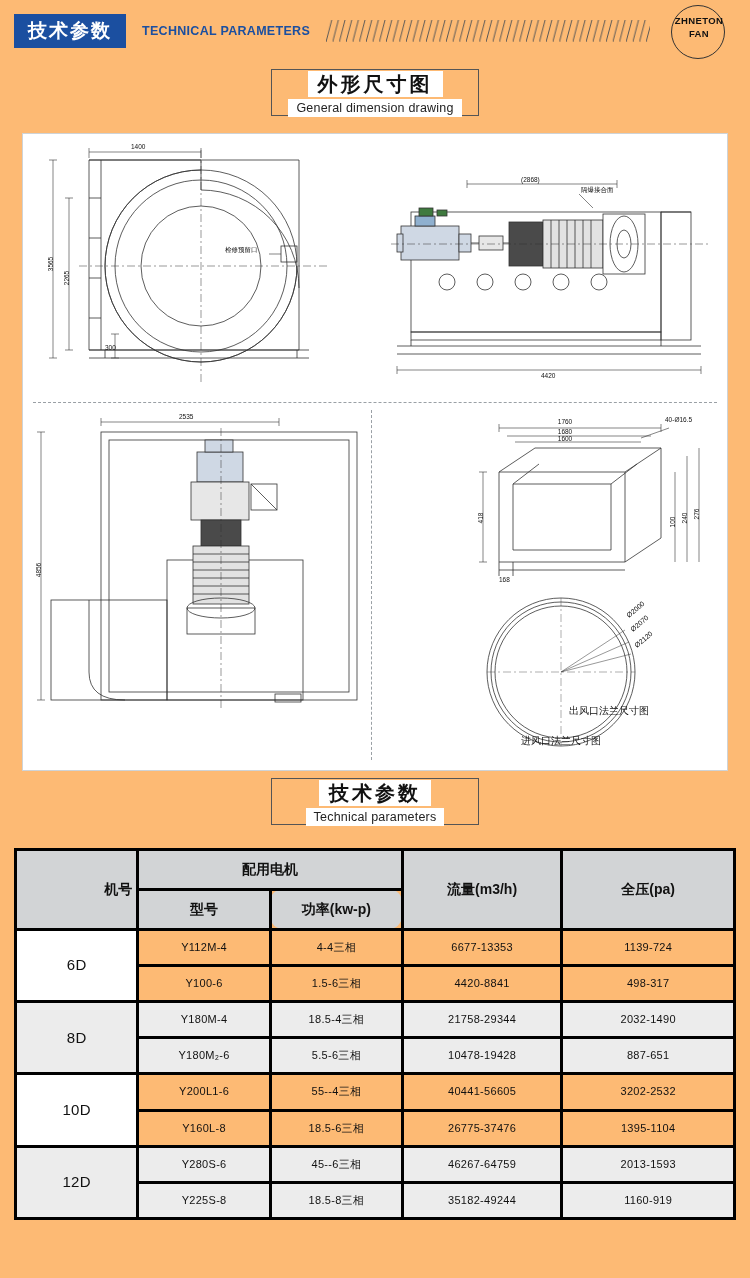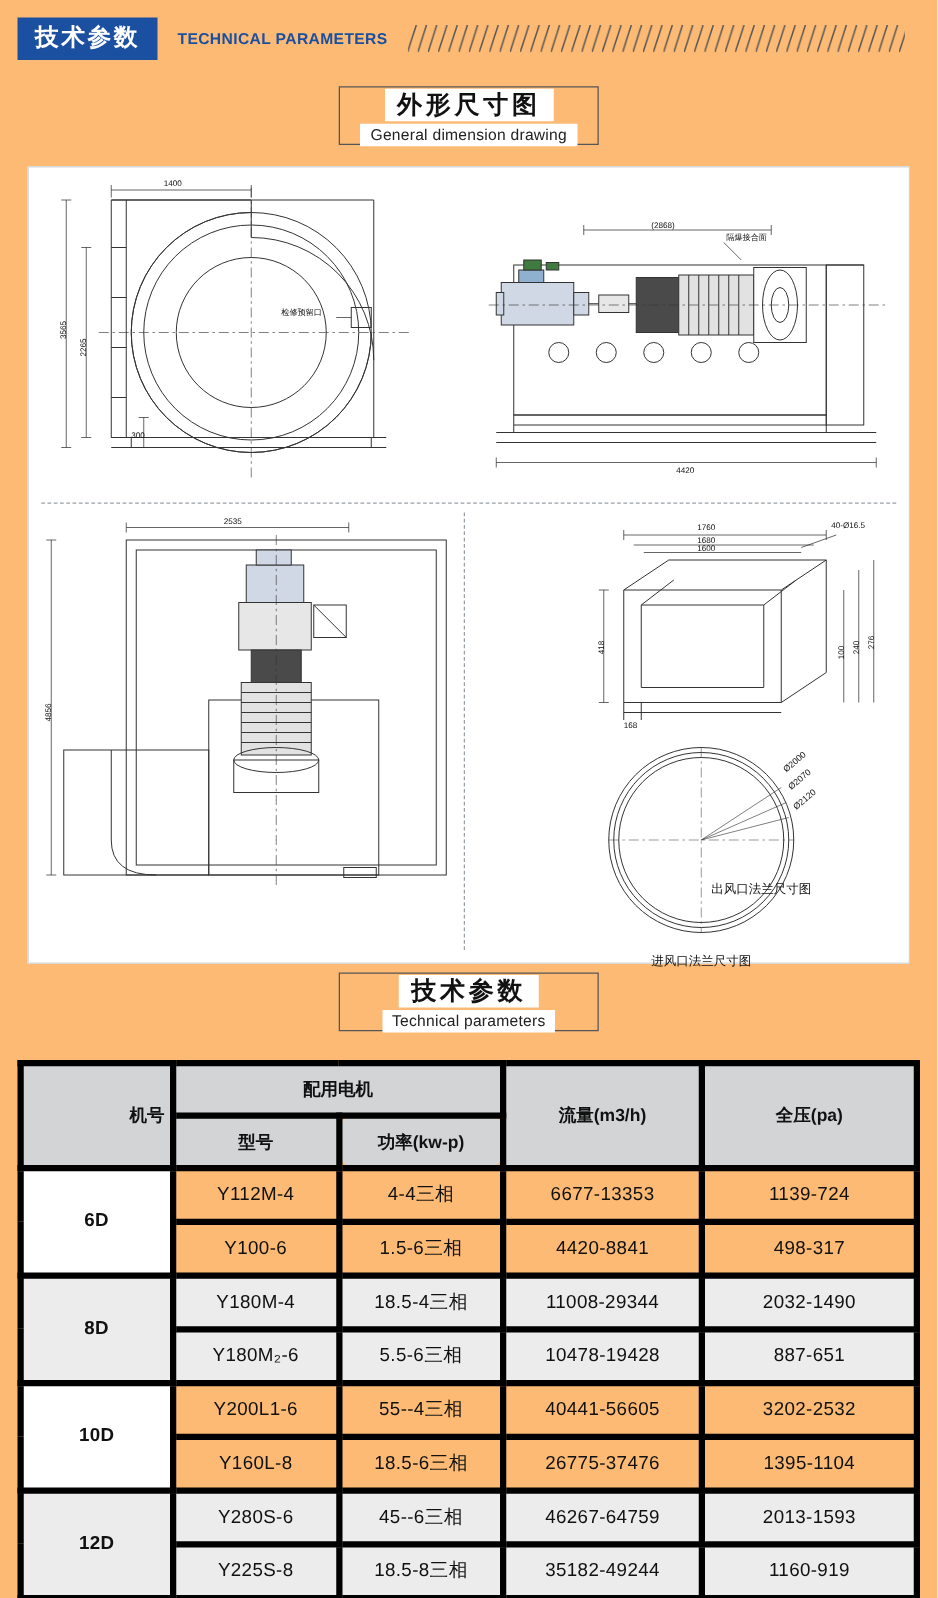--- a/index.html
+++ b/index.html
@@ -149,61 +149,68 @@
   .table-wrap {
     margin: 14px 14px 0 14px;
   }
   table.spec {
     width: 722px;
     border-collapse: collapse;
     font-size: 13px;
     color: #111;
   }
   table.spec th, table.spec td {
-    border: 5px solid #000000;
+    border: 3px solid #000000;
     text-align: center;
     vertical-align: middle;
     padding: 10px 4px;
     line-height: 1.2;
   }
   table.spec thead th {
     background: #d2d4d6;
     font-weight: bold;
     font-size: 14px;
   }
   table.spec td.model {
-    font-weight: bold;
+    font-weight: normal;
     font-size: 15px;
     background: #ffffff;
   }
   table.spec tr.band td {
     background: #ececec;
   }
   table.spec td {
-    font-size: 15px;
+    font-size: 11px;
     letter-spacing: 0.3px;
   }
 </style>
 </head>
 <body>
 
 <div class="page">
 
   <div class="header">
     <div class="hdr-badge">技术参数</div>
     <div class="hdr-sub">TECHNICAL PARAMETERS</div>
     <div class="hatch">
       <svg width="100%" height="22" viewBox="0 0 340 22" preserveAspectRatio="none">
         <defs>
           <pattern id="hp" width="7" height="22" patternUnits="userSpaceOnUse">
             <line x1="6" y1="0" x2="0" y2="22" stroke="#555" stroke-width="1"></line>
           </pattern>
         </defs>
         <rect x="0" y="0" width="340" height="22" fill="url(#hp)"></rect>
       </svg>
+    </div>
+    <div class="logo">
+      <div class="circle"></div>
+      <div class="ltext">
+        <div>ZHNETON</div>
+        <div>FAN</div>
+      </div>
     </div>
   </div>
 
   <div class="sect-title">
     <div class="brk"></div>
     <div class="cn">外形尺寸图</div><br>
     <div class="en">General dimension drawing</div>
   </div>
 
   <div class="drawing-panel">
@@ -430,21 +437,21 @@
         <line x1="182" y1="188" x2="182" y2="336" stroke-dasharray="8 3 2 3" stroke-width="0.4"></line>
       </g>
       <g font-size="7" fill="#111" font-family="Liberation Sans">
         <text x="250" y="208" transform="rotate(-40 250 208)">Ø2000</text>
         <text x="254" y="222" transform="rotate(-40 254 222)">Ø2070</text>
         <text x="258" y="238" transform="rotate(-40 258 238)">Ø2120</text>
       </g>
     </svg>
 
     <div class="cap" style="left:586px;top:570px;transform:translateX(-50%);">出风口法兰尺寸图</div>
-    <div class="cap" style="left:538px;top:628px;transform:translateX(-50%);">进风口法兰尺寸图</div>
+    <div class="cap" style="left:538px;top:600px;transform:translateX(-50%);">进风口法兰尺寸图</div>
   </div>
 
   <div class="sect-title">
     <div class="brk"></div>
     <div class="cn">技术参数</div><br>
     <div class="en">Technical parameters</div>
   </div>
 
   <div class="table-wrap">
     <table class="spec">
@@ -471,21 +478,21 @@
           <tr>
             <td>Y100-6</td>
             <td>1.5-6三相</td>
             <td>4420-8841</td>
             <td>498-317</td>
           </tr>
           <tr class="band">
             <td rowspan="2" class="model" style="background: rgb(236, 236, 236); margin-top: 44px;">8D</td>
             <td>Y180M-4</td>
             <td>18.5-4三相</td>
-            <td>11008-29344</td>
+            <td>21758-29344</td>
             <td>2032-1490</td>
           </tr>
           <tr class="band">
             <td>Y180M₂-6</td>
             <td>5.5-6三相</td>
             <td>10478-19428</td>
             <td>887-651</td>
           </tr>
           <tr>
             <td rowspan="2" class="model">10D</td>

